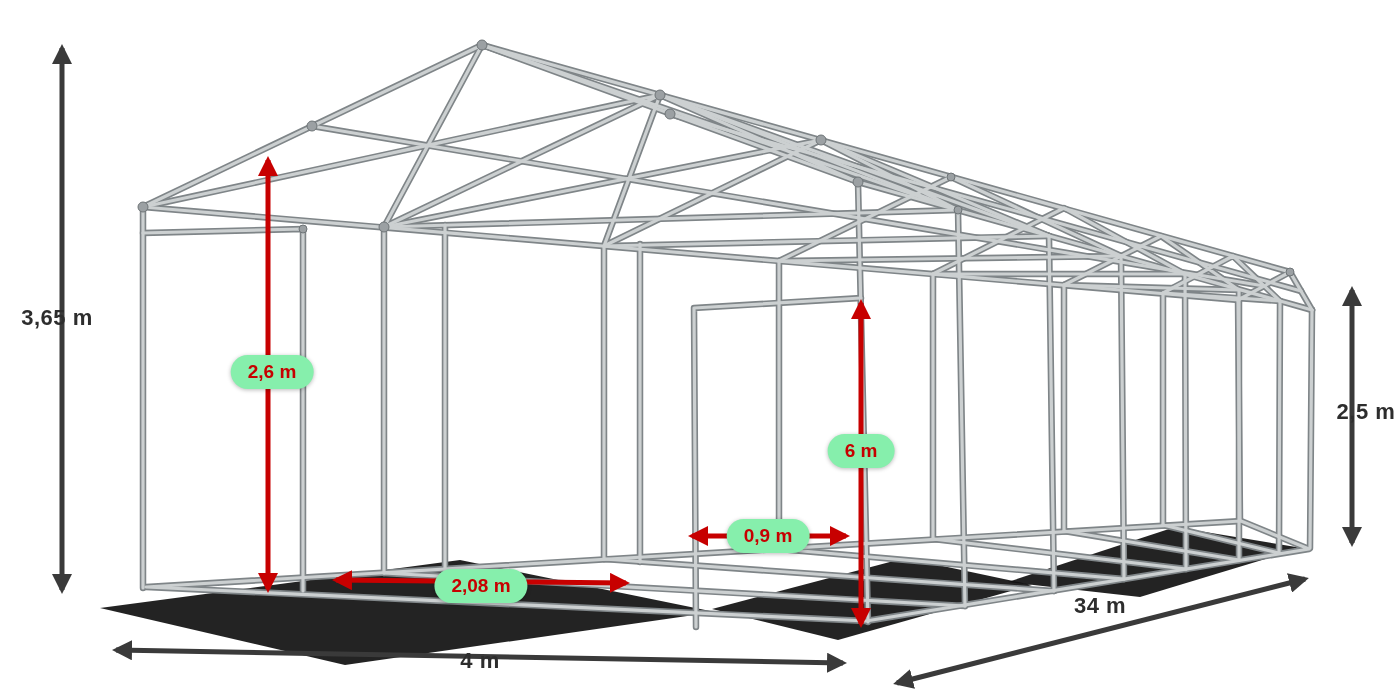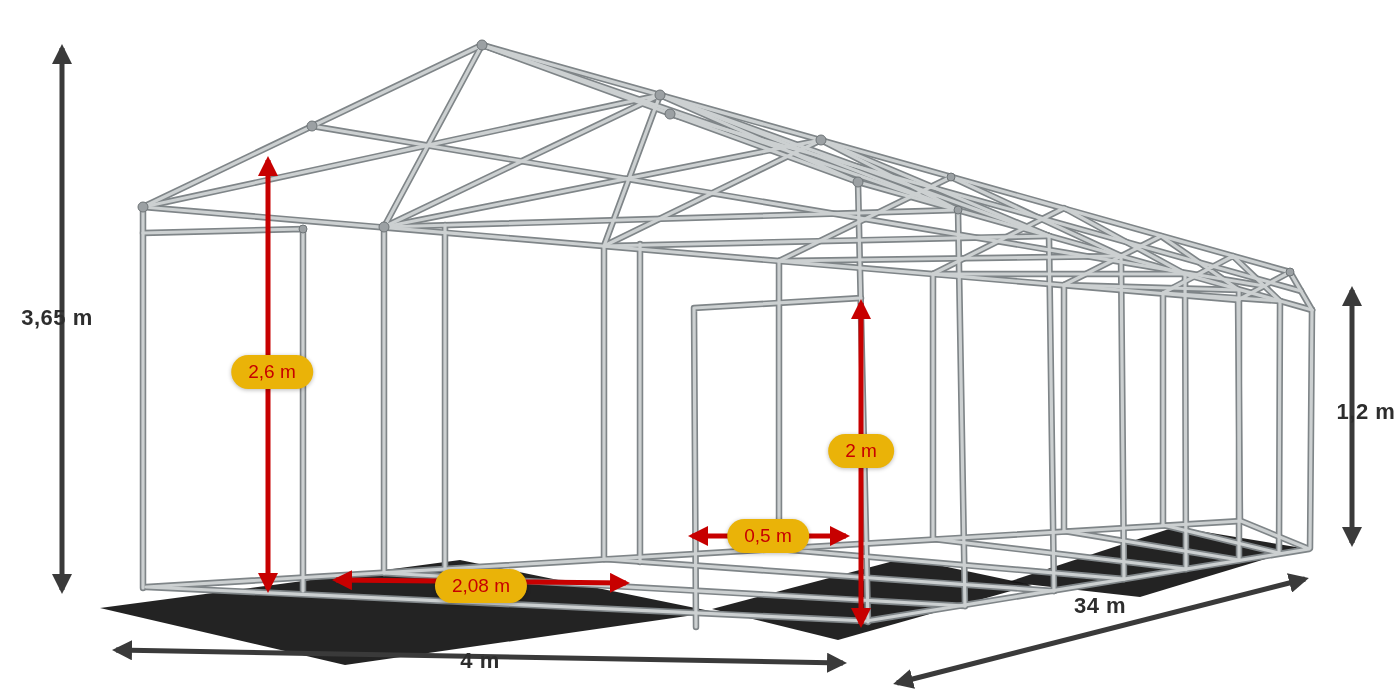--- a/index.html
+++ b/index.html
@@ -12,21 +12,21 @@
   .tube-inner{stroke:#ccd0d1;stroke-width:3.2;fill:none;stroke-linecap:round;stroke-linejoin:round;}
   .joint{fill:#9ba0a3;stroke:#6e7477;stroke-width:1;}
 
   .shadow-poly{fill:#101010;opacity:0.92;}
 
   .dim-black{stroke:#3a3a3a;stroke-width:5;fill:none;}
   .dim-red{stroke:#c70000;stroke-width:5;fill:none;}
 
   .dim-label{position:absolute;transform:translate(-50%,-50%);white-space:nowrap;}
   .dim-text{font-size:22px;font-weight:bold;color:#2d2d2d;letter-spacing:0.5px;}
-  .dim-badge{background:#eab308;color:#c70000;font-size:19px;font-weight:normal;
+  .dim-badge{background:#86efac;color:#c70000;font-size:19px;font-weight:bold;
              padding:6px 17px;border-radius:18px;box-shadow:0 1px 4px rgba(0,0,0,0.28);}
 </style>
 </head>
 <body>
 
 <div class="scene">
 
   <svg width="1400" height="700" viewBox="0 0 1400 700">
     <defs>
       <marker id="mb" markerWidth="4" markerHeight="4" viewBox="0 0 10 10" refX="8" refY="5" orient="auto-start-reverse">
@@ -95,25 +95,25 @@
       <line class="dim-red" x1="861" y1="303" x2="861" y2="624" marker-start="url(#mr)" marker-end="url(#mr)"></line>
       <line class="dim-red" x1="692" y1="536" x2="846" y2="536" marker-start="url(#mr)" marker-end="url(#mr)"></line>
       <line class="dim-red" x1="336" y1="580" x2="626" y2="583" marker-start="url(#mr)" marker-end="url(#mr)"></line>
     </g>
   </svg>
 
   <div class="dim-label dim-text" style="left:57px;top:318px;">3,65 m</div>
 
   <div class="dim-label dim-badge" style="left:272px;top:372px;">2,6 m</div>
 
-  <div class="dim-label dim-badge" style="left:861px;top:451px;">2 m</div>
+  <div class="dim-label dim-badge" style="left:861px;top:451px;">6 m</div>
 
-  <div class="dim-label dim-badge" style="left:768px;top:536px;">0,5 m</div>
+  <div class="dim-label dim-badge" style="left:768px;top:536px;">0,9 m</div>
 
   <div class="dim-label dim-badge" style="left:481px;top:578px;margin-top:8px;">2,08 m</div>
 
   <div class="dim-label dim-text" style="left:480px;top:661px;">4 m</div>
 
   <div class="dim-label dim-text" style="left:1100px;top:606px;">34 m</div>
 
-  <div class="dim-label dim-text" style="left:1366px;top:412px;">1,2 m</div>
+  <div class="dim-label dim-text" style="left:1366px;top:412px;">2,5 m</div>
 
 </div>
 
 </body></html>

